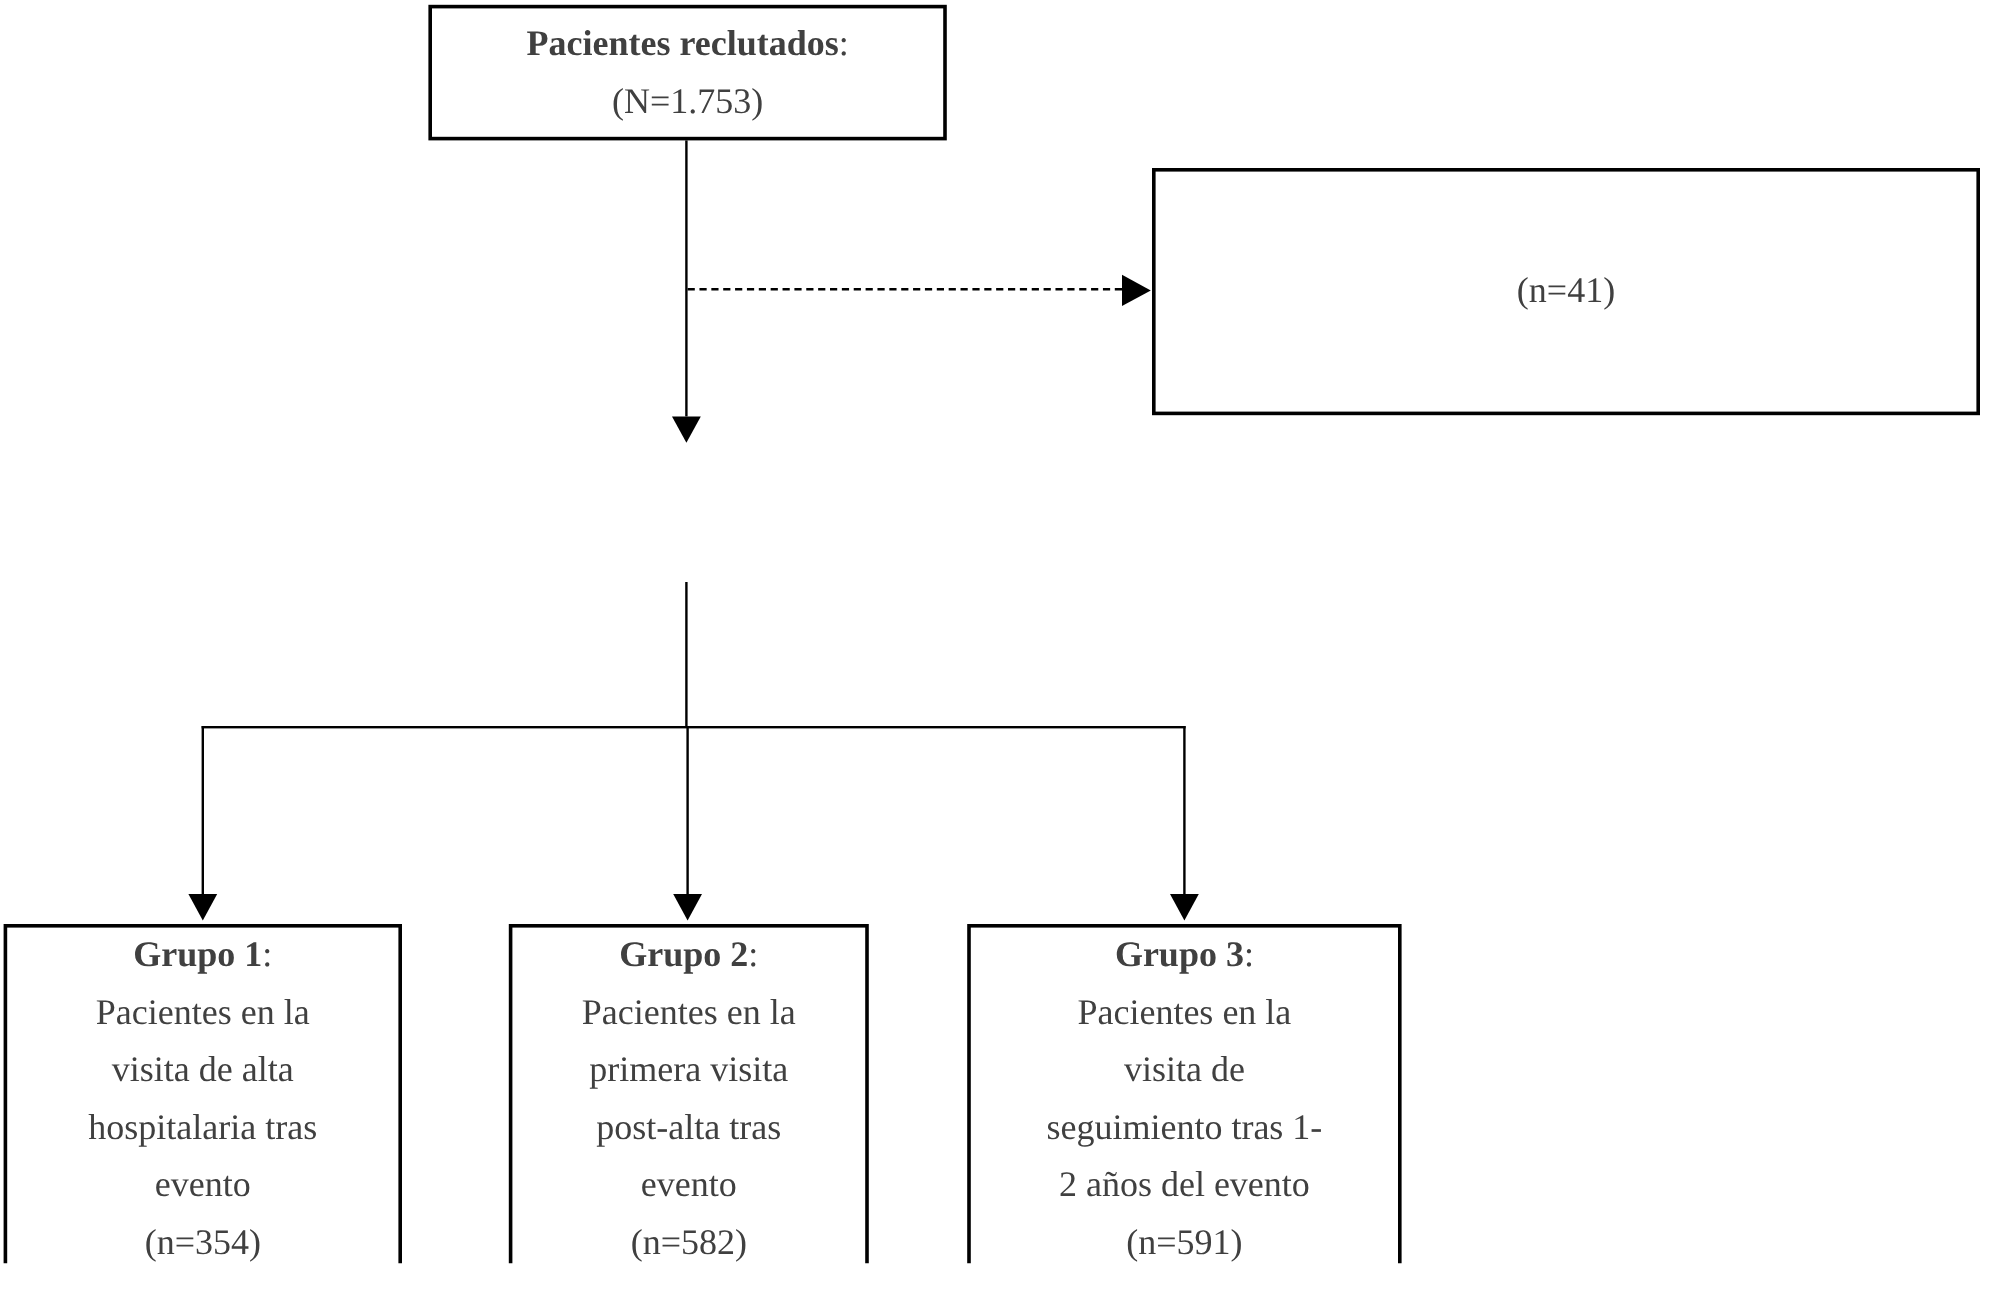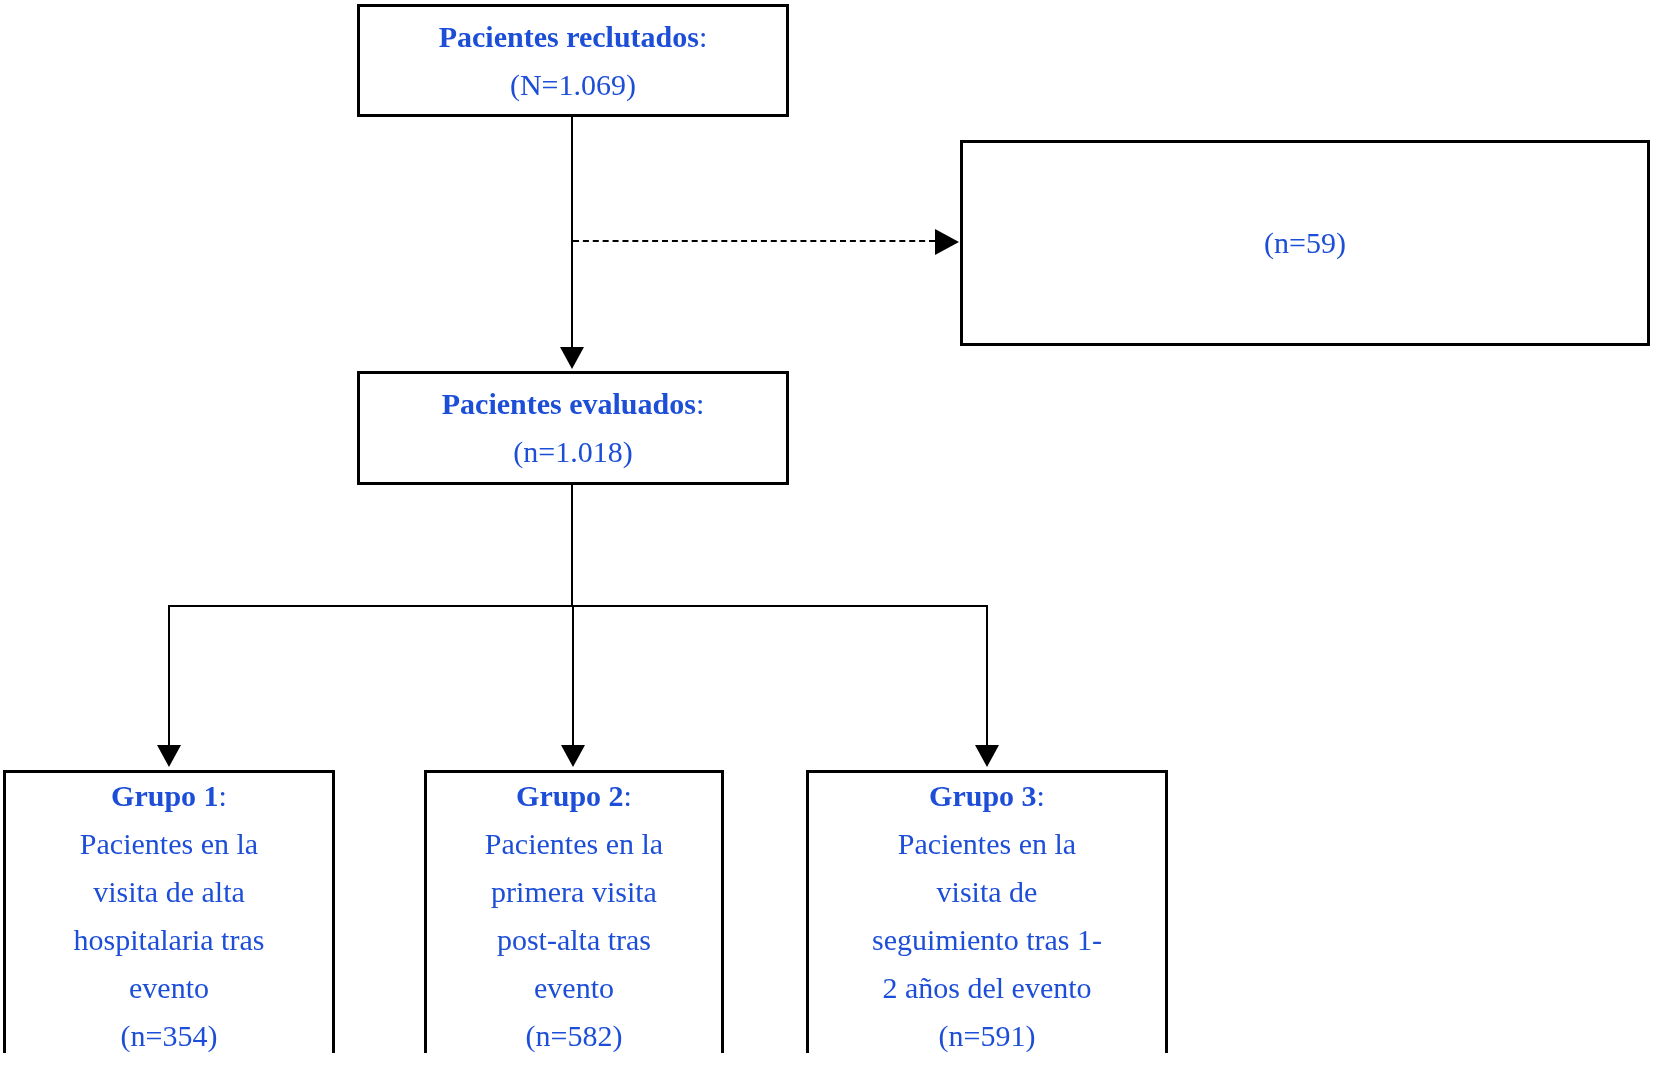--- a/index.html
+++ b/index.html
@@ -6,21 +6,21 @@
     margin: 0;
     padding: 0;
     background: #ffffff;
   }
   .canvas {
     position: relative;
     width: 1658px;
     height: 1053px;
     background: #ffffff;
     font-family: "Liberation Serif", "DejaVu Serif", serif;
-    color: #1d4ed8;
+    color: #404040;
     overflow: hidden;
   }
   .box {
     position: absolute;
     border: 3px solid #000000;
     background: #ffffff;
     box-sizing: border-box;
     display: flex;
     flex-direction: column;
     align-items: center;
@@ -74,37 +74,33 @@
   #arrow-group2        { left: 561px; top: 745px; }
   #arrow-group3        { left: 975px; top: 745px; }
 </style>
 </head>
 <body>
 
 <div class="canvas">
 
   <div class="box" id="box-recruited">
     <div><span class="title">Pacientes reclutados</span><span class="colon">:</span></div>
-    <div>(N=1.069)</div>
+    <div>(N=1.753)</div>
   </div>
 
   <div class="vline" id="line-recruited-down"></div>
   <div class="arrow-down" id="arrow-evaluated"></div>
 
   <div class="dline" id="line-excluded-dash"></div>
   <div class="arrow-right" id="arrow-excluded"></div>
 
   <div class="box" id="box-excluded">
-    <div>(n=59)</div>
+    <div>(n=41)</div>
   </div>
 
-  <div class="box" id="box-evaluated">
-    <div><span class="title">Pacientes evaluados</span><span class="colon">:</span></div>
-    <div>(n=1.018)</div>
-  </div>
 
   <div class="vline" id="line-evaluated-down"></div>
   <div class="hline" id="line-branch-rail"></div>
   <div class="vline" id="line-branch-1"></div>
   <div class="vline" id="line-branch-2"></div>
   <div class="vline" id="line-branch-3"></div>
   <div class="arrow-down" id="arrow-group1"></div>
   <div class="arrow-down" id="arrow-group2"></div>
   <div class="arrow-down" id="arrow-group3"></div>
 

